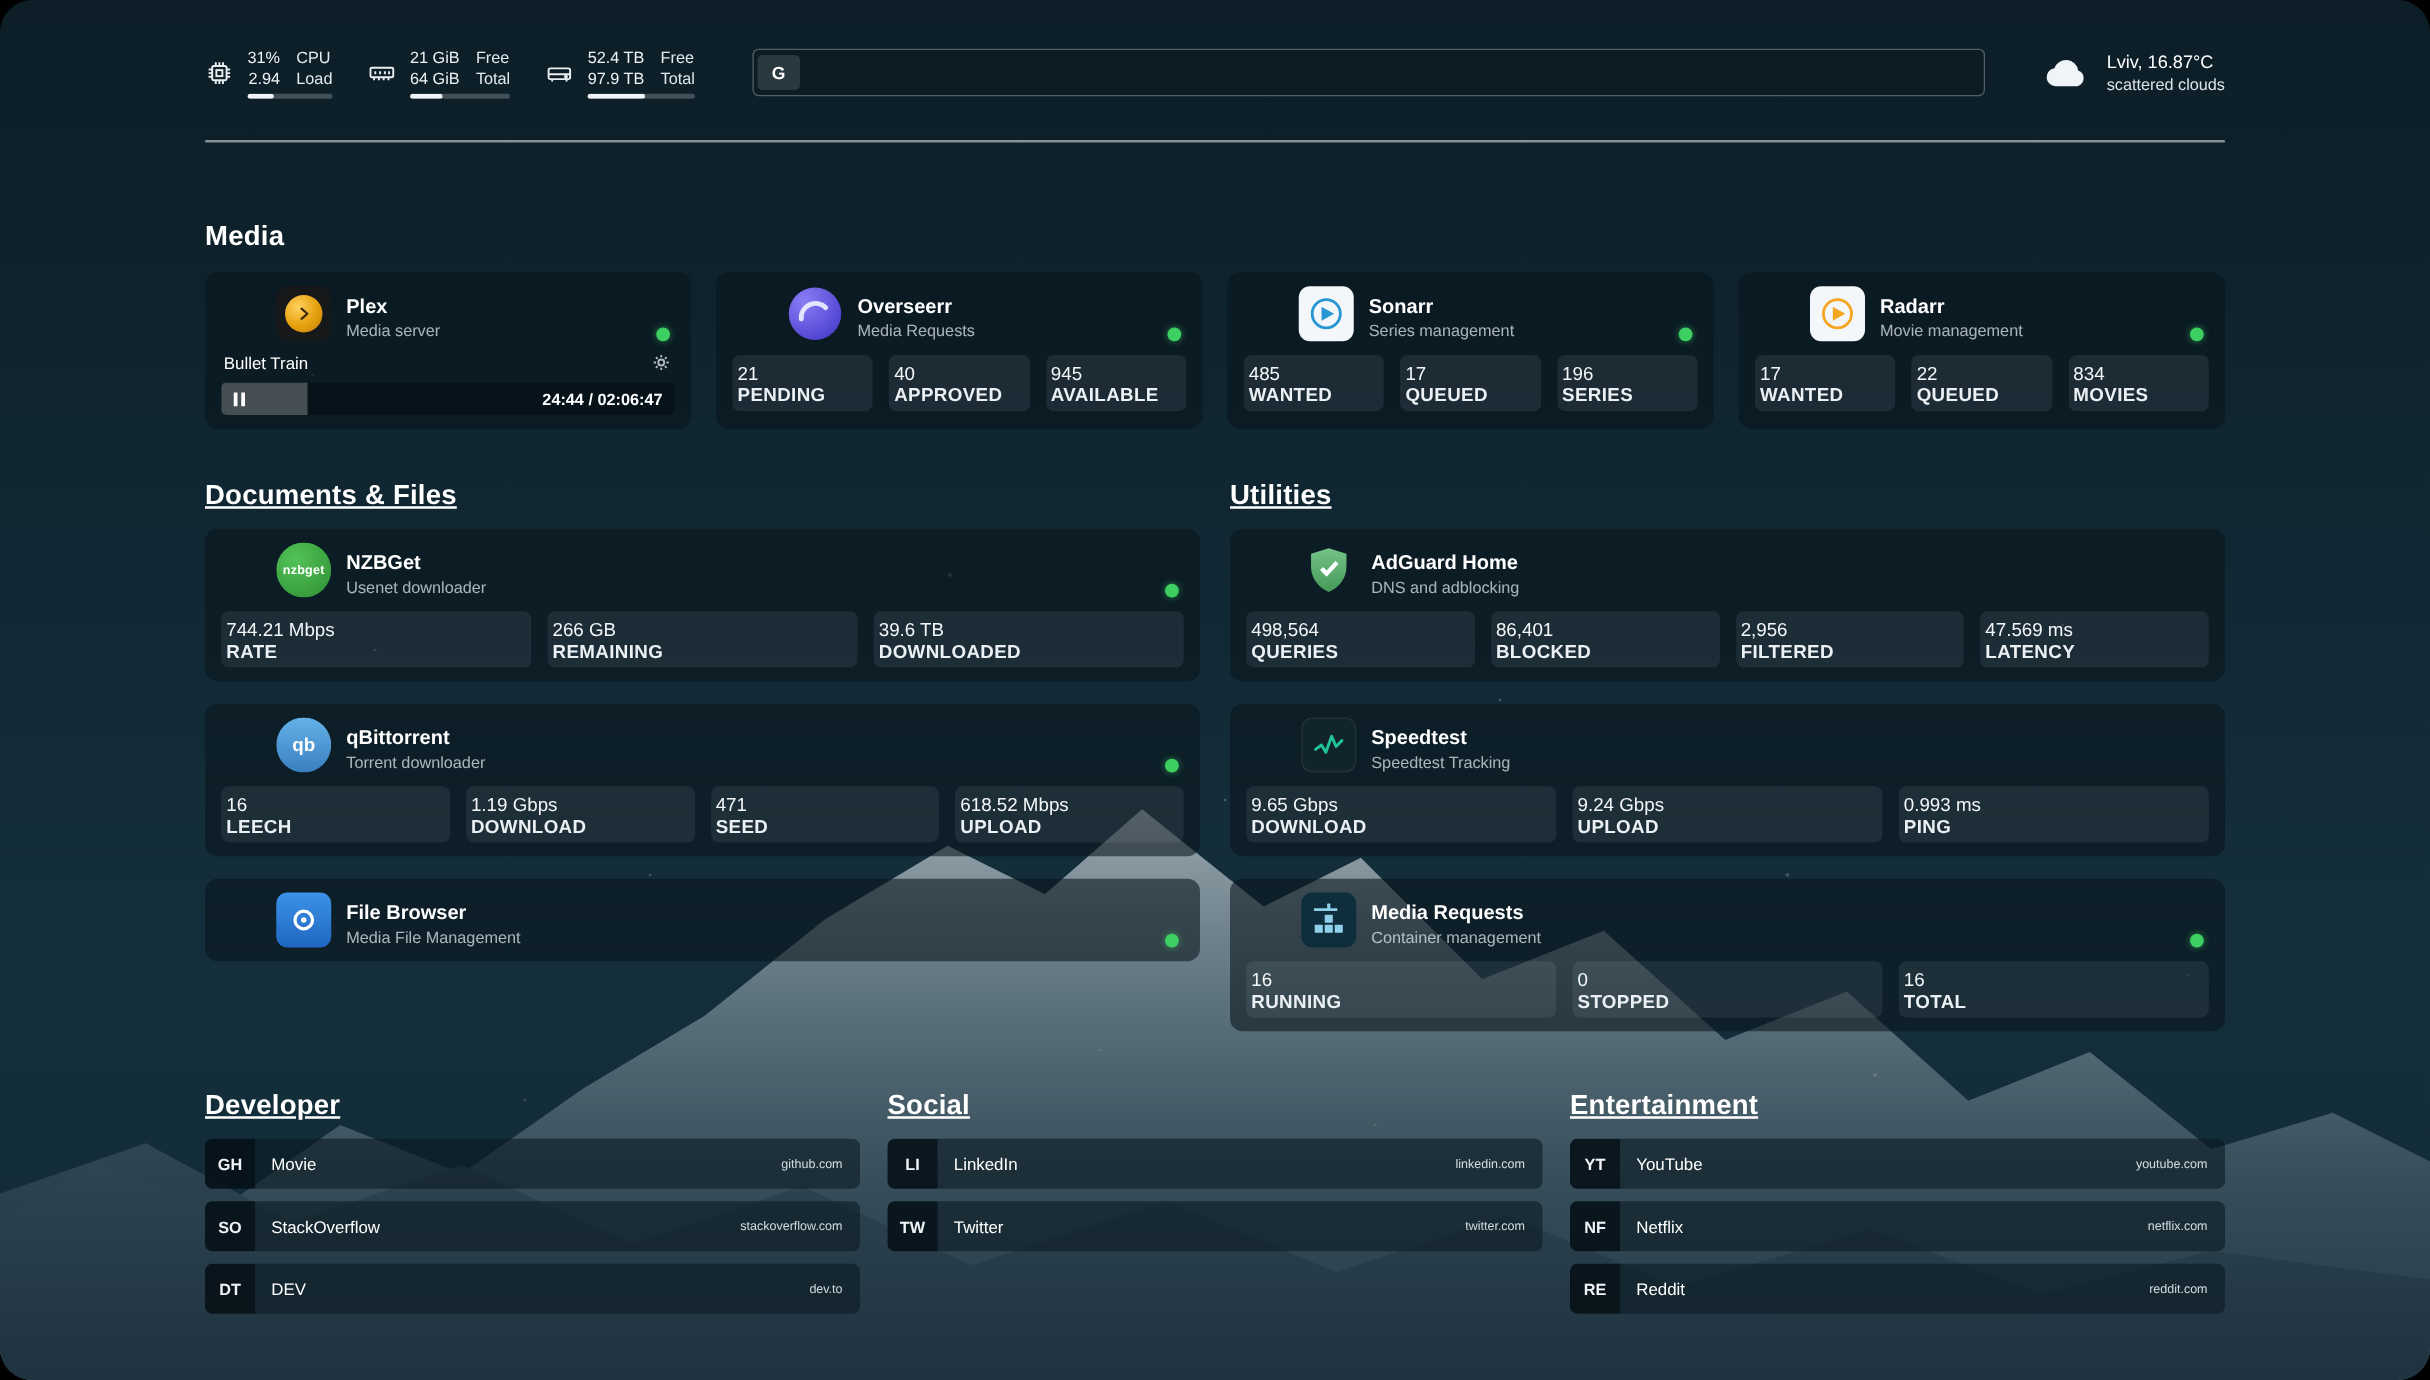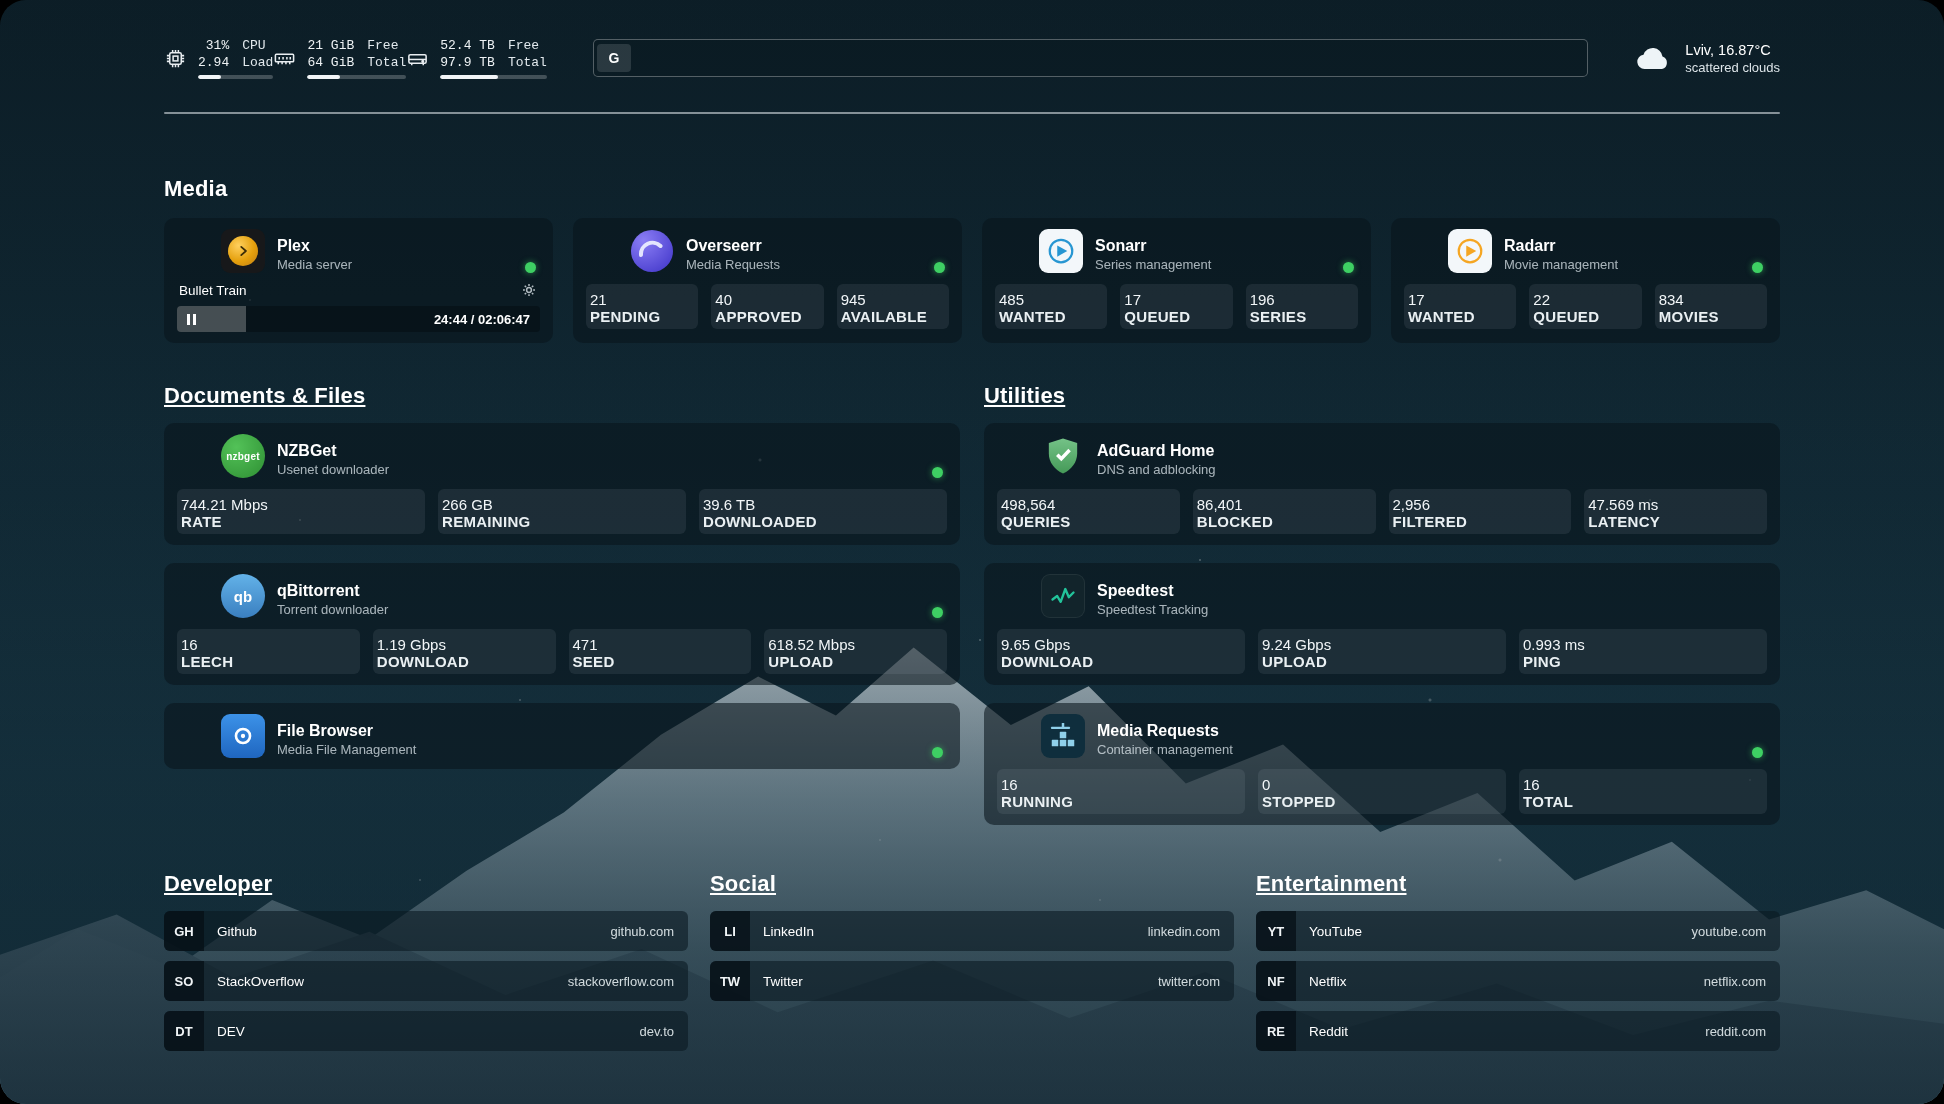--- a/index.html
+++ b/index.html
@@ -45,21 +45,21 @@
       radial-gradient(2px 2px at 1100px 900px, rgba(255,255,255,.45), transparent 70%);
   }
   .tint {
     position:absolute; inset:0;
     background:linear-gradient(180deg,rgba(10,26,35,.30) 0%,rgba(10,26,35,.10) 40%,rgba(12,32,42,.38) 72%,rgba(10,28,38,.52) 100%);
   }
   
   .content { position:absolute; inset:0; padding:26px 164px 0; }
   
   .topbar { display:flex; align-items:center; height:64px; }
-  .metrics { display:flex; align-items:center;font-family:Liberation Mono, monospace; }
+  .metrics { display:flex; gap:28px; align-items:center; }
   .metric { display:flex; gap:11px; align-items:center; }
   .m-icon { color:#e9eef1; flex:none; }
   .m-icon svg { width:23px; height:23px; display:block; }
   .m-rows { display:flex; gap:13px; }
   .m-col { display:flex; flex-direction:column; gap:1px; }
   .m-col.vals { align-items:flex-end; }
   .m-col span { font-size:13px; line-height:16px; color:#eef2f4; white-space:nowrap; }
   .m-col.labs span { color:#e2e9ed; }
   .m-bar { margin-top:4px; height:4px; border-radius:2px; background:rgba(255,255,255,.22); overflow:hidden; }
   .m-fill { height:100%; background:#f2f5f7; border-radius:2px; }
@@ -125,21 +125,21 @@
   .icon-adguard { background:transparent; }
   .icon-adguard svg { width:40px; height:40px; display:block; }
   .icon-speedtest { background:#12242b; border:1px solid rgba(255,255,255,.07); }
   .icon-speedtest svg { width:28px; height:28px; display:block; }
   .icon-portainer { background:#0f2e3d; }
   .icon-portainer svg { width:30px; height:30px; display:block; }
   
   .bm-row { display:flex; align-items:center; height:40px; margin-bottom:10px; background:rgba(10,25,33,.6); border-radius:6px; overflow:hidden; cursor:pointer; }
   .bm-badge { width:40px; height:40px; flex:none; display:flex; align-items:center; justify-content:center; background:rgba(6,15,21,.75); font-size:13px; font-weight:700; color:#f0f4f6; }
   .bm-name { margin-left:13px; font-size:13.5px; }
-  .bm-url { margin-left:auto; margin-right:14px; font-size:13px; color:rgba(235,242,245,.88); }
+  .bm-url { margin-left:auto; margin-right:14px; font-size:10px; color:rgba(235,242,245,.88); }
 </style>
 </head>
 <body>
 
 <div class="screen">
   <div class="bg">
     <div class="mtn-far"></div>
     <div class="mtn-near"></div>
     <div class="snow"></div>
     <div class="tint"></div>
@@ -562,21 +562,21 @@
         </div>
       </div>
     </div>
 
     <div class="three-col">
 
       <div class="col">
         <h2 class="section-title">Developer</h2>
         <div class="bm-row">
           <span class="bm-badge">GH</span>
-          <span class="bm-name">Github</span>
+          <span class="bm-name">Movie</span>
           <span class="bm-url">github.com</span>
         </div>
         <div class="bm-row">
           <span class="bm-badge">SO</span>
           <span class="bm-name">StackOverflow</span>
           <span class="bm-url">stackoverflow.com</span>
         </div>
         <div class="bm-row">
           <span class="bm-badge">DT</span>
           <span class="bm-name">DEV</span>

